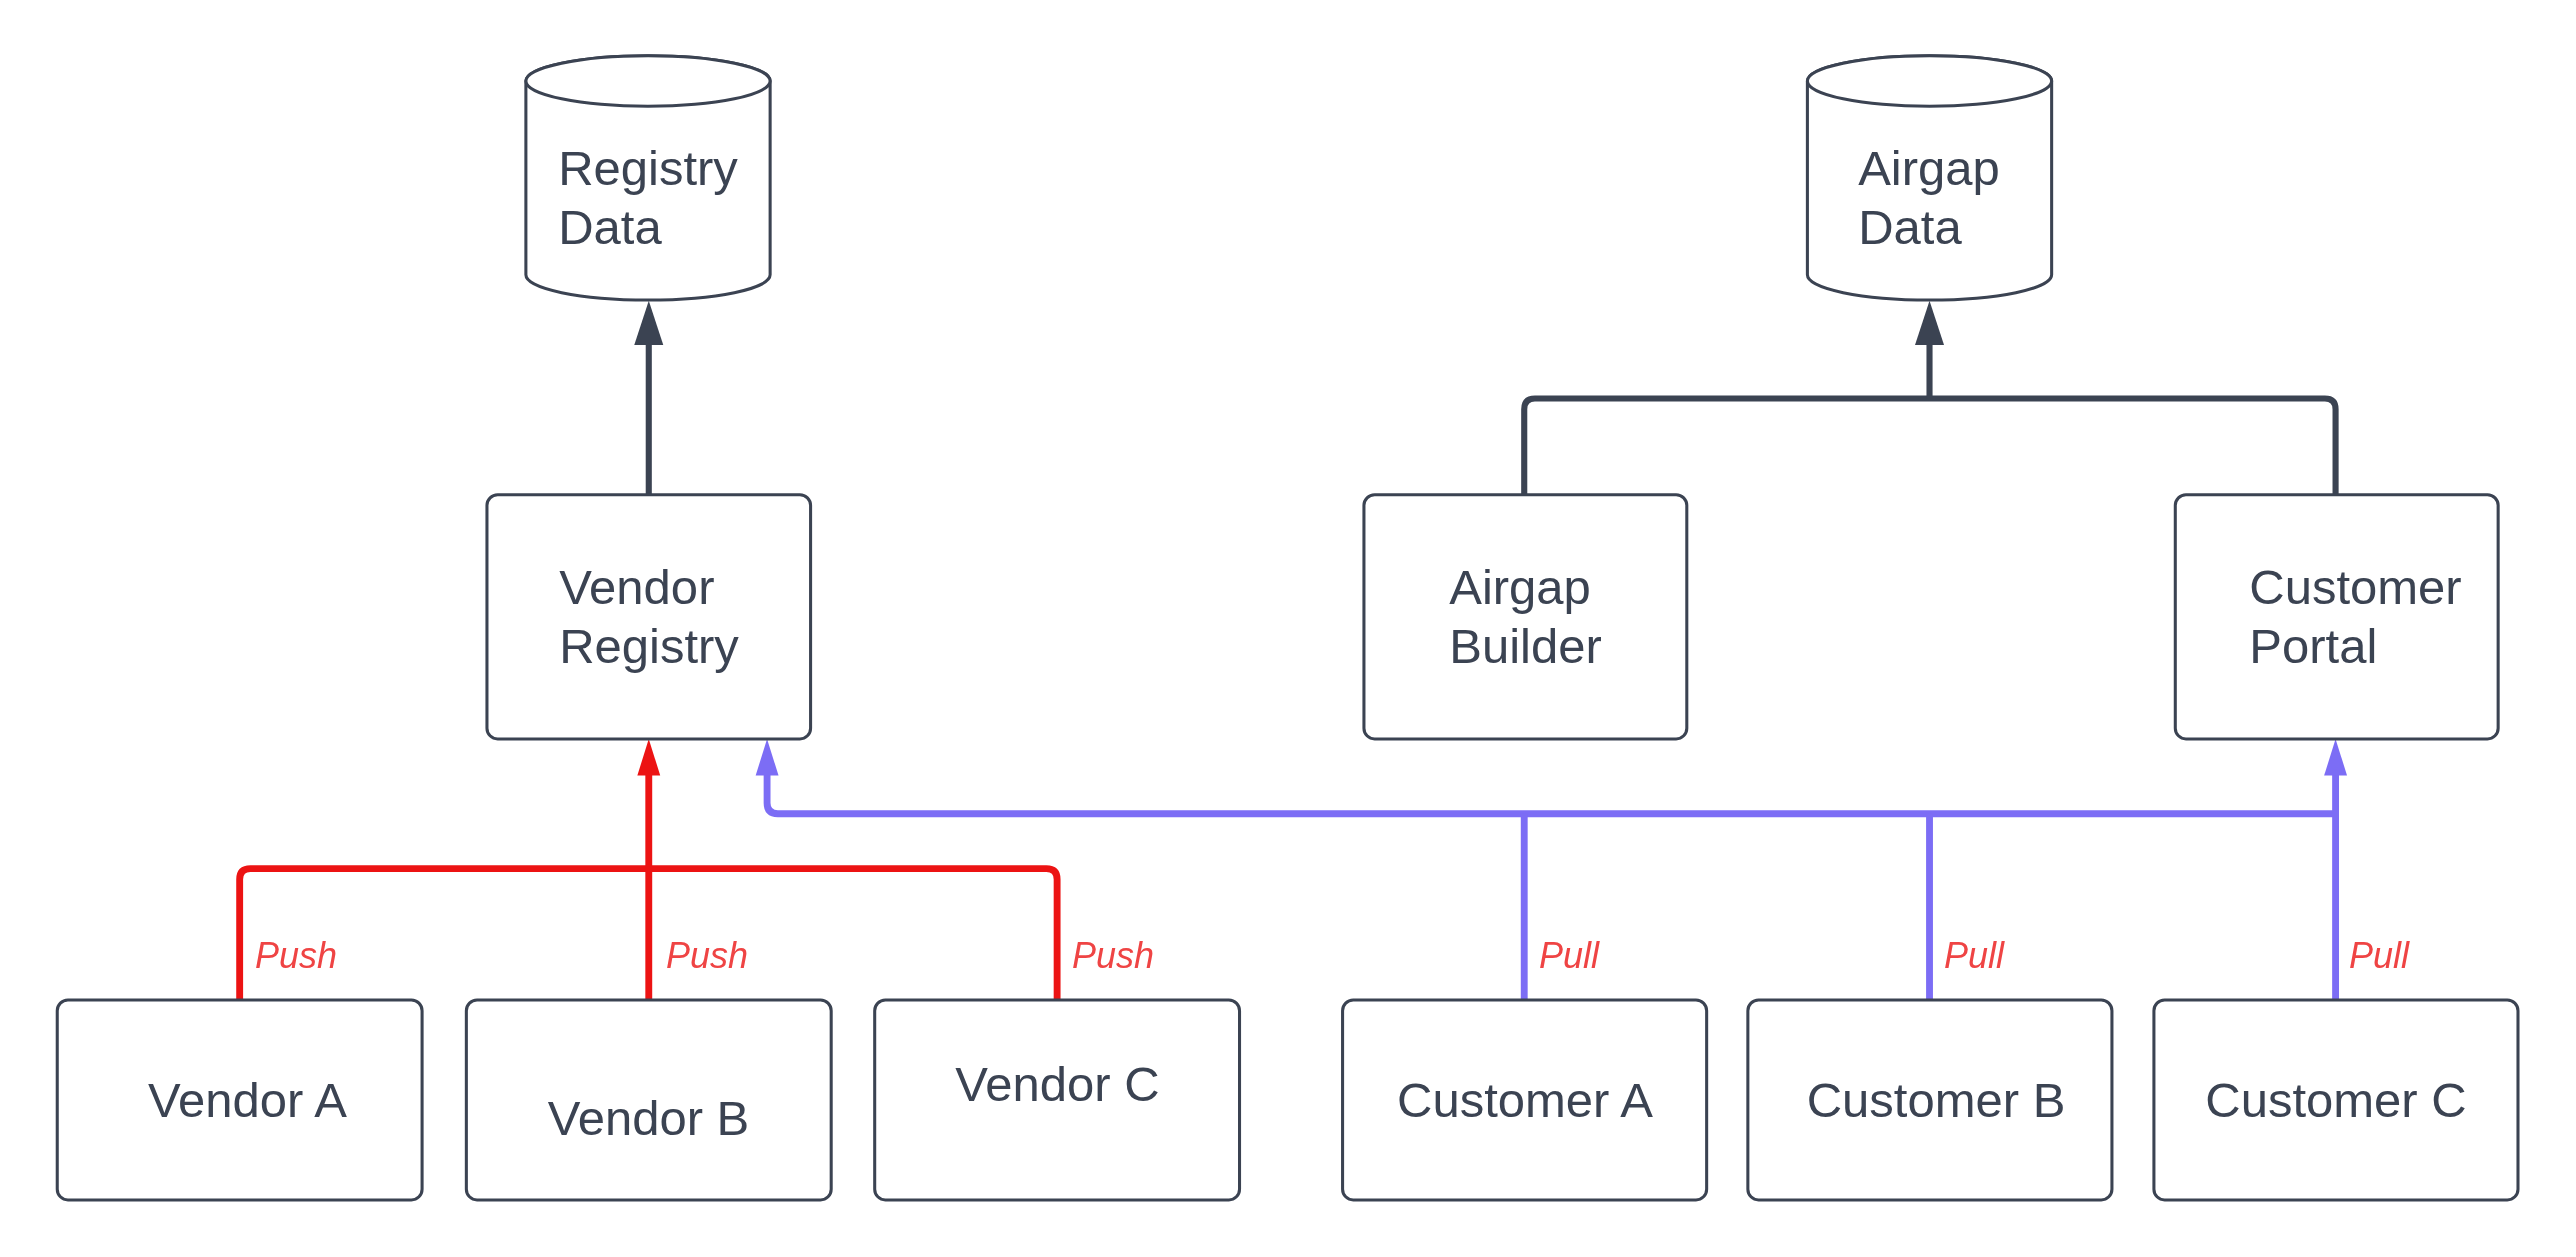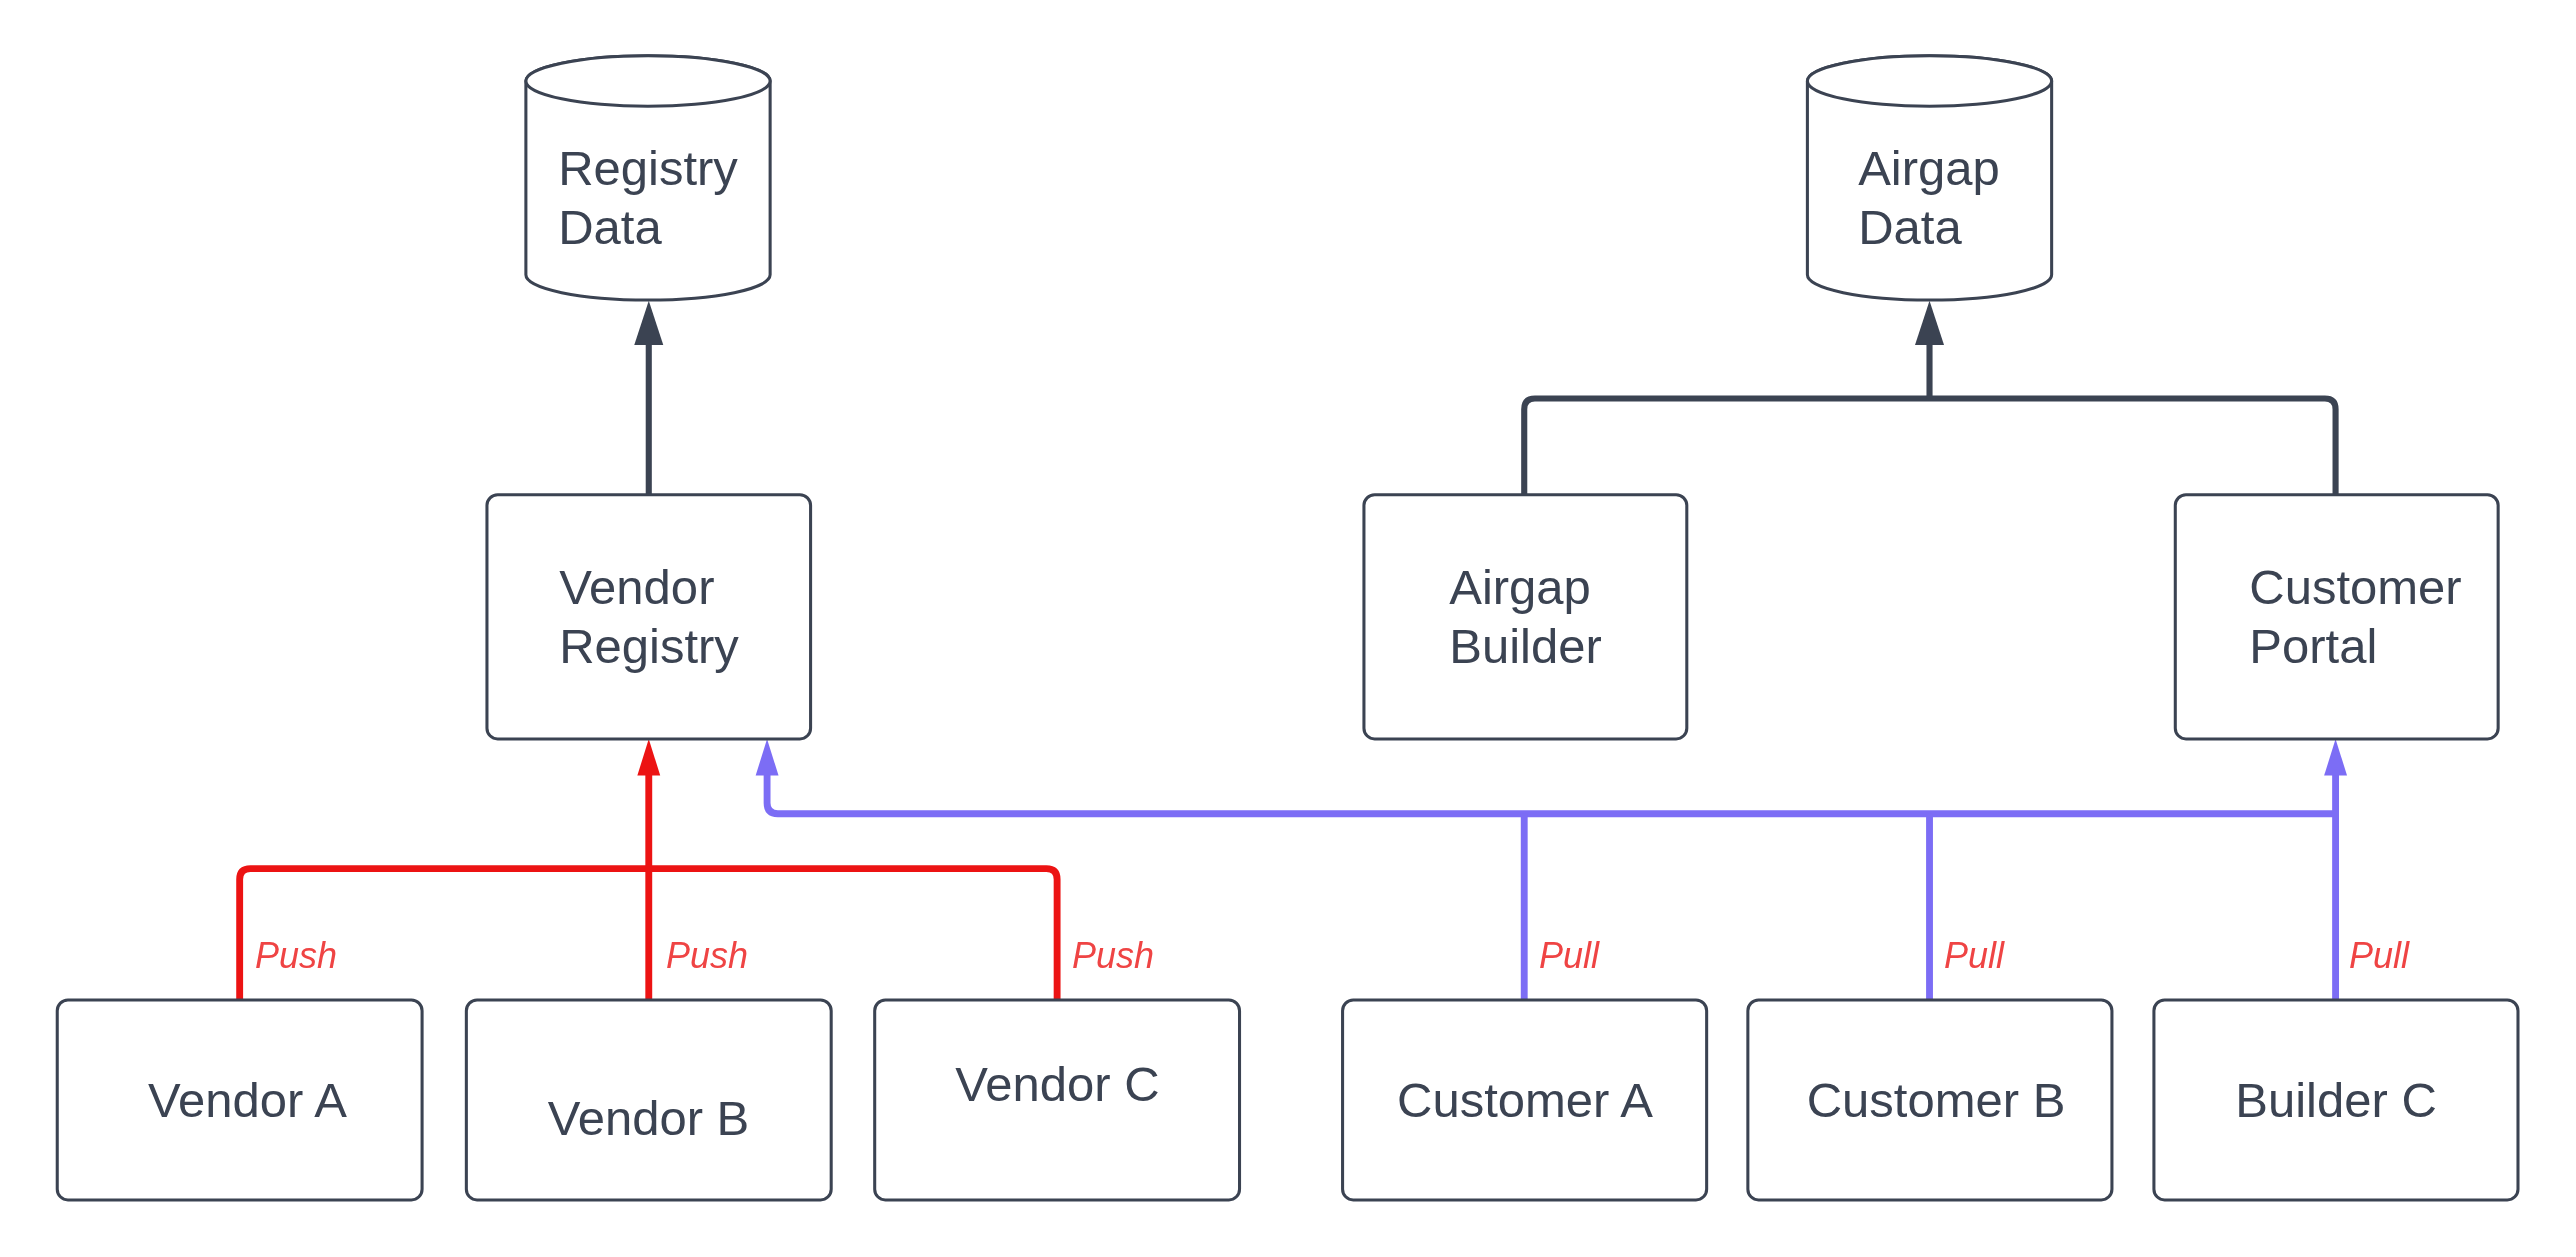--- a/index.html
+++ b/index.html
@@ -103,21 +103,21 @@
   <div class="node-label" style="left:57px; top:1000px; width:365px; height:200px;padding-left:8px;">Vendor A</div>
 
   <div class="node-label" style="left:466px; top:1034px; width:365px; height:168px;">Vendor B</div>
 
   <div class="node-label" style="left:875px; top:1000px; width:365px; height:168px;">Vendor C</div>
 
   <div class="node-label" style="left:1343px; top:1000px; width:364px; height:200px;">Customer A</div>
 
   <div class="node-label" style="left:1748px; top:1000px; width:376px; height:200px;">Customer B</div>
 
-  <div class="node-label" style="left:2154px; top:1000px; width:364px; height:200px;">Builder C</div>
+  <div class="node-label" style="left:2154px; top:1000px; width:364px; height:200px;">Customer C</div>
 
   <div class="edge-label" style="left:255px; top:956px;">Push</div>
 
   <div class="edge-label" style="left:666px; top:956px;">Push</div>
 
   <div class="edge-label" style="left:1072px; top:956px;">Push</div>
 
   <div class="edge-label" style="left:1539px; top:956px;">Pull</div>
 
   <div class="edge-label" style="left:1944px; top:956px;">Pull</div>

